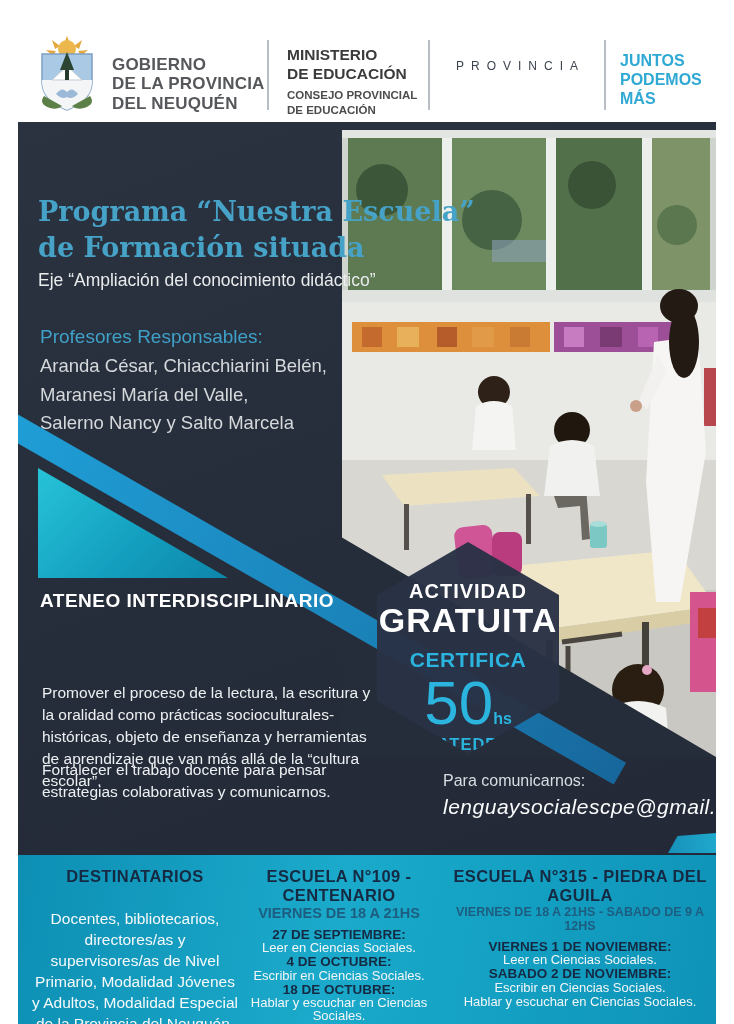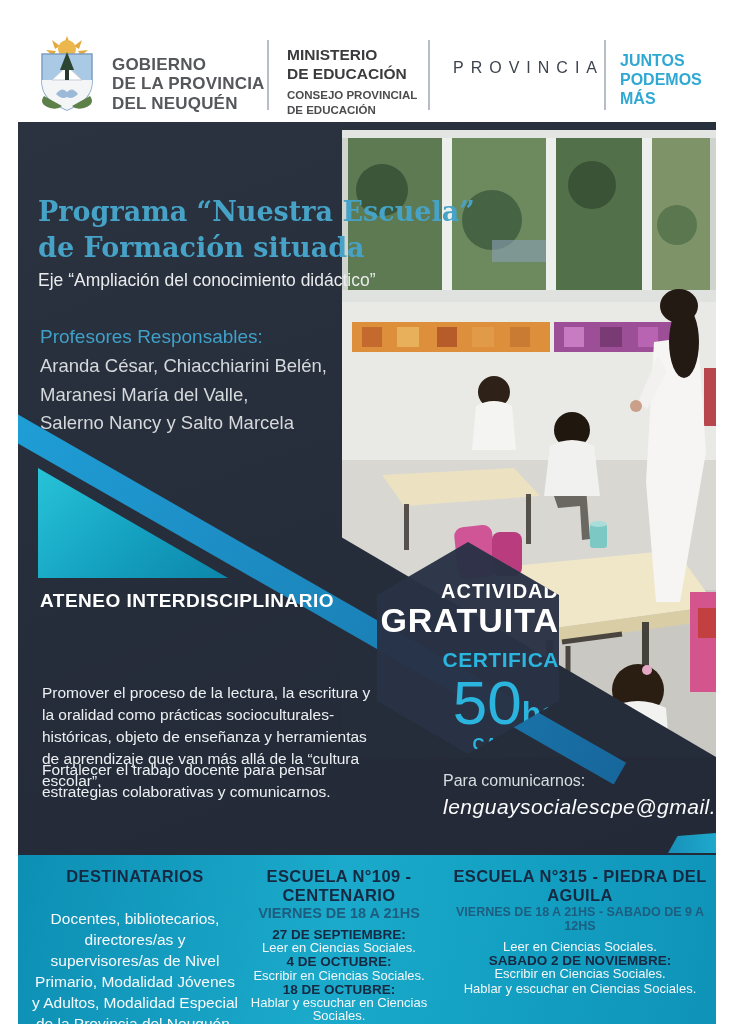--- a/index.html
+++ b/index.html
@@ -11,21 +11,21 @@
   .masthead { position:absolute; left:0; top:0; width:734px; height:122px; background:#ffffff; }
   .crest { position:absolute; left:34px; top:36px; width:66px; height:78px; }
   .gov-text { position:absolute; left:112px; top:55px; font-weight:bold; font-size:17px; line-height:1.14; color:#55575b; letter-spacing:.2px; }
   .m-div { position:absolute; top:40px; width:2px; height:70px; background:#b9bec4; }
   .div1 { left:267px; } .div2 { left:428px; } .div3 { left:604px; }
   .ministry { position:absolute; left:287px; top:46px; }
   .ministry .big { font-weight:bold; font-size:15.5px; line-height:1.2; color:#3b3b3d; }
   .ministry .small { margin-top:5px; font-size:11.5px; line-height:1.25; color:#4c4c4e; font-weight:bold; }
   .brand { position:absolute; left:448px; top:56px; width:140px; text-align:center; }
   .brand .neuquen { font-weight:bold; font-size:27px; letter-spacing:.5px; color:#24386e; }
-  .brand .provincia { margin-top:3px; font-size:16px; letter-spacing:7px; color:#3d444e; margin-left:5px; }
+  .brand .provincia { margin-top:3px; font-size:12px; letter-spacing:7px; color:#3d444e; margin-left:5px; }
   .slogan { position:absolute; left:620px; top:52px; font-weight:bold; font-size:16px; line-height:1.18; color:#2fa9d4; }
 
   
   .main-dark { position:absolute; left:18px; top:122px; width:698px; height:733px;
                background:linear-gradient(160deg,#2b3340 0%,#272e3b 45%,#232936 100%); overflow:hidden; }
 
   
   .photo { position:absolute; left:324px; top:8px; width:374px; height:627px; z-index:1; }
   .photo svg { display:block; }
   .photo::after { content:""; position:absolute; inset:0; background:#262d3a;
@@ -50,26 +50,26 @@
                    letter-spacing:.5px; color:#ffffff; }
   .ateneo-title { position:absolute; left:18px; top:494px; z-index:3; font-family:"DejaVu Serif", serif;
                   font-variant:small-caps; font-size:27px; line-height:1.08; color:#2f86ba; font-weight:bold; letter-spacing:.5px; }
   .para1 { position:absolute; left:24px; top:560px; width:332px; z-index:3; font-size:15.5px; line-height:1.42; color:#edf0f2; }
   .para2 { position:absolute; left:24px; top:637px; width:320px; z-index:3; font-size:15.5px; line-height:1.42; color:#edf0f2; }
 
   
   .hexagon { position:absolute; left:359px; top:420px; width:182px; height:212px; z-index:4;
              background:rgba(41,50,69,0.97);
              clip-path:polygon(50% 0, 100% 25%, 100% 75%, 50% 100%, 0 75%, 0 25%);
-             text-align:right; color:#ffffff; }
+             text-align:center; color:#ffffff; }
   .hx-actividad { margin-top:38px; font-size:20px; letter-spacing:1px; font-weight:bold; }
   .hx-gratuita { font-size:34px; font-weight:bold; letter-spacing:1px; margin-top:-2px; }
   .hx-certifica { margin-top:8px; font-size:21px; font-weight:bold; color:#2ab4de; letter-spacing:.5px; }
   .hx-hours { font-size:62px; line-height:.95; color:#2ab4de; font-weight:400; margin-top:2px; }
-  .hx-hours .unit { font-size:32px; font-weight:bold; }
+  .hx-hours .unit { font-size:16px; font-weight:bold; }
   .hx-catedra { font-size:16.5px; font-weight:bold; color:#2ab4de; letter-spacing:1px; margin-top:2px; }
 
   .contact { position:absolute; left:425px; top:650px; z-index:5; }
   .contact .label { font-size:16px; color:#d9dee2; }
   .contact .email { margin-top:5px; font-size:21px; font-style:italic; color:#fafbfc; letter-spacing:.5px; }
 
   .corner-accent { position:absolute; left:650px; top:711px; width:48px; height:20px; z-index:5;
                    background:linear-gradient(90deg,#1790ba,#1fa9cc);
                    clip-path:polygon(0 100%, 20% 15%, 100% 0, 100% 100%); }
 
@@ -281,20 +281,21 @@
         </div>
 
       </div>
     </div>
 
     <div class="fcol fcol3">
       <div class="f-title">ESCUELA N°315 - PIEDRA DEL AGUILA</div>
       <div class="f-schedule">VIERNES DE 18 A 21HS - SABADO DE 9 A 12HS</div>
       <div class="f-sessions">
         <div class="session">
+          <div class="s-date">VIERNES 1 DE NOVIEMBRE:</div>
           <div class="s-topic">Leer en Ciencias Sociales.</div>
         </div>
         <div class="session">
           <div class="s-date">SABADO 2 DE NOVIEMBRE:</div>
           <div class="s-topic">Escribir en Ciencias Sociales.</div>
         </div>
         <div class="session">
           <div class="s-topic">Hablar y escuchar en Ciencias Sociales.</div>
         </div>
 

